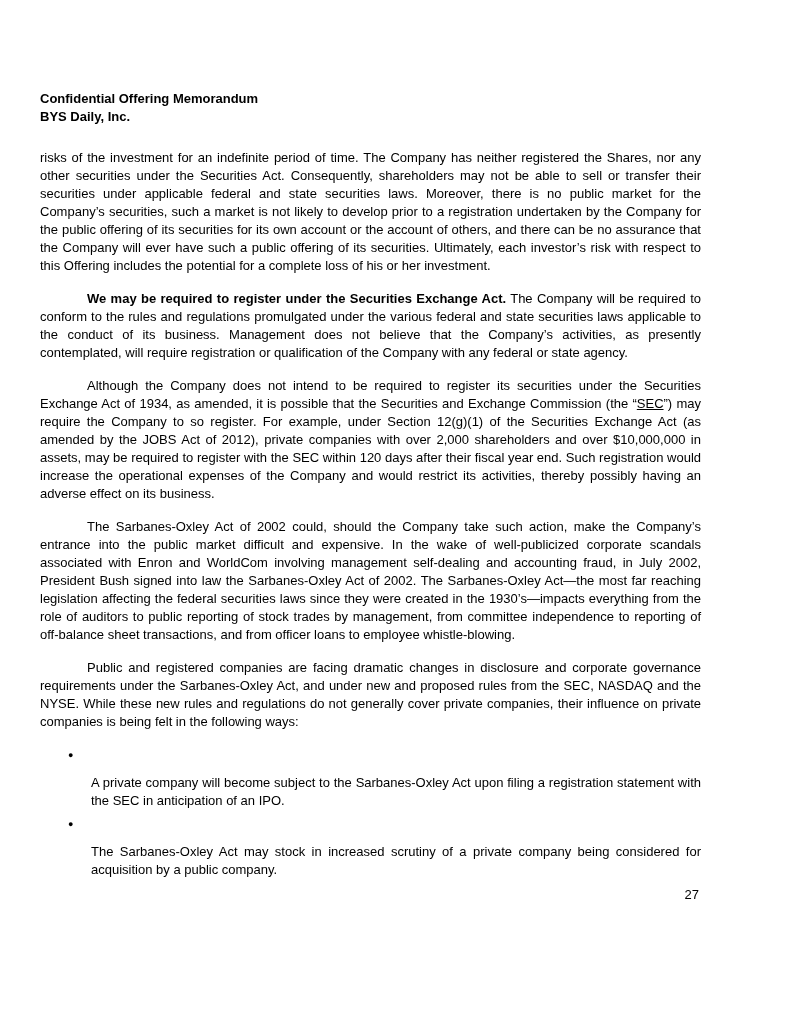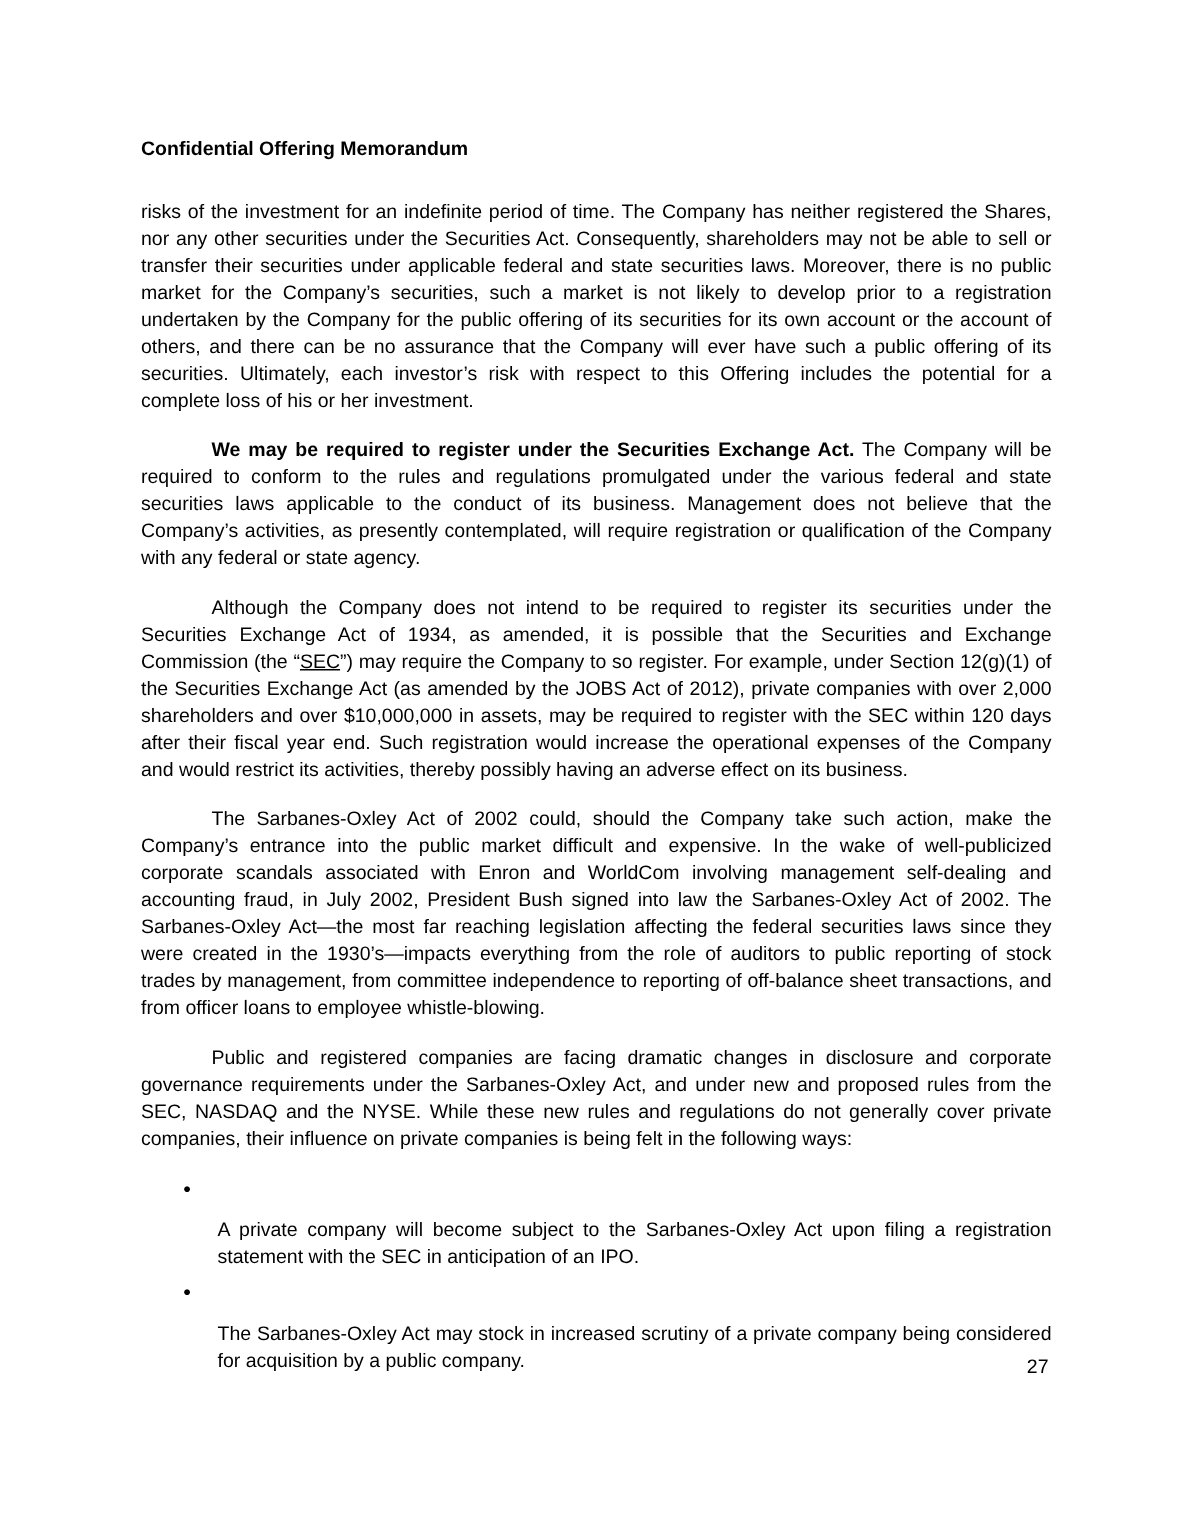--- a/index.html
+++ b/index.html
@@ -7,21 +7,21 @@
     padding: 0;
     background: #ffffff;
   }
   .page {
     position: relative;
     width: 791px;
     height: 1024px;
     margin: 0 auto;
     background: #ffffff;
     box-sizing: border-box;
-    padding: 90px 90px 0 94px;
+    padding: 90px 90px 0 40px;
     font-family: "Liberation Sans", sans-serif;
     font-size: 13px;
     line-height: 18px;
     color: #000000;
     overflow: hidden;
   }
   .doc-header {
     font-weight: bold;
     margin-bottom: 24px;
   }
@@ -56,30 +56,30 @@
   }
   .bullet-text {
     flex: 1;
     text-align: justify;
     margin-top: 28px;
   }
   .page-number {
     position: absolute;
     top: 886px;
     right: 92px;
-    margin-top: 16px;
   }
 </style>
 </head>
 <body>
 
 <div class="page">
 
   <div class="doc-header">
     <div class="hline">Confidential Offering Memorandum</div>
+    <div class="hline">BYS Daily, Inc.</div>
   </div>
 
   <div>
 
     <p class="para">risks of the investment for an indefinite period of time. The Company has neither registered the Shares, nor any other securities under the Securities Act. Consequently, shareholders may not be able to sell or transfer their securities under applicable federal and state securities laws. Moreover, there is no public market for the Company’s securities, such a market is not likely to develop prior to a registration undertaken by the Company for the public offering of its securities for its own account or the account of others, and there can be no assurance that the Company will ever have such a public offering of its securities. Ultimately, each investor’s risk with respect to this Offering includes the potential for a complete loss of his or her investment.</p>
 
     <p class="para indent"><span class="bold">We may be required to register under the Securities Exchange Act.</span><span>  The Company will be required to conform to the rules and regulations promulgated under the various federal and state securities laws applicable to the conduct of its business. Management does not believe that the Company’s activities, as presently contemplated, will require registration or qualification of the Company with any federal or state agency.</span></p>
 
     <p class="para indent"><span>Although the Company does not intend to be required to register its securities under the Securities Exchange Act of 1934, as amended, it is possible that the Securities and Exchange Commission (the “</span><span class="underline">SEC</span><span>”) may require the Company to so register.  For example, under Section 12(g)(1) of the Securities Exchange Act (as amended by the JOBS Act of 2012), private companies with over 2,000 shareholders and over $10,000,000 in assets, may be required to register with the SEC within 120 days after their fiscal year end. Such registration would increase the operational expenses of the Company and would restrict its activities, thereby possibly having an adverse effect on its business.</span></p>
 

